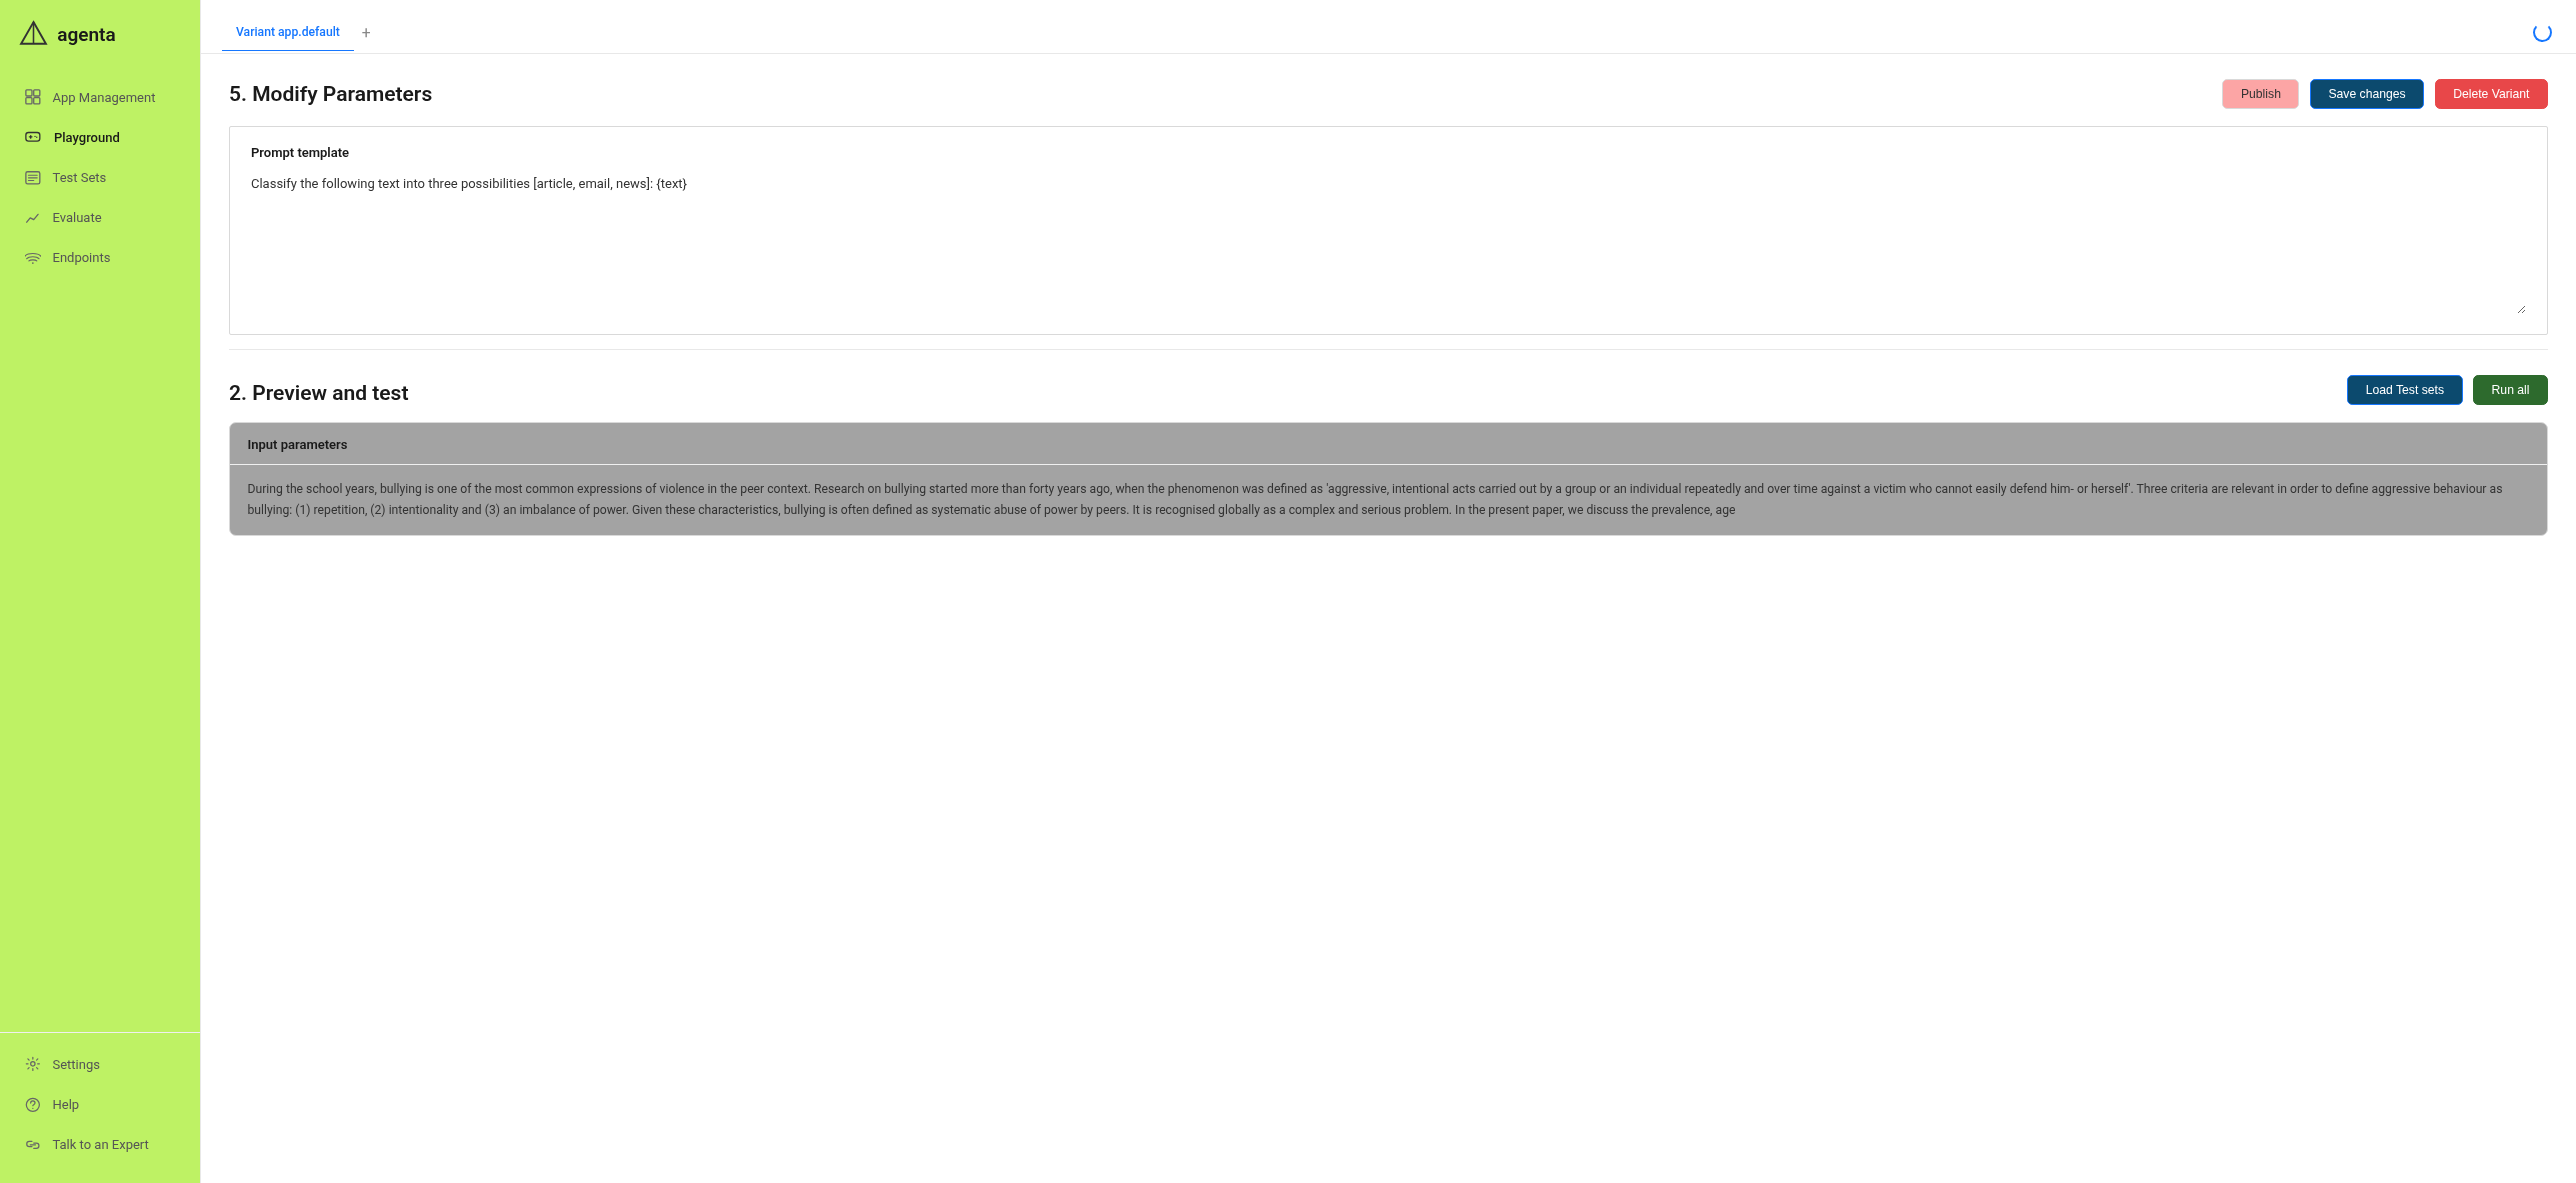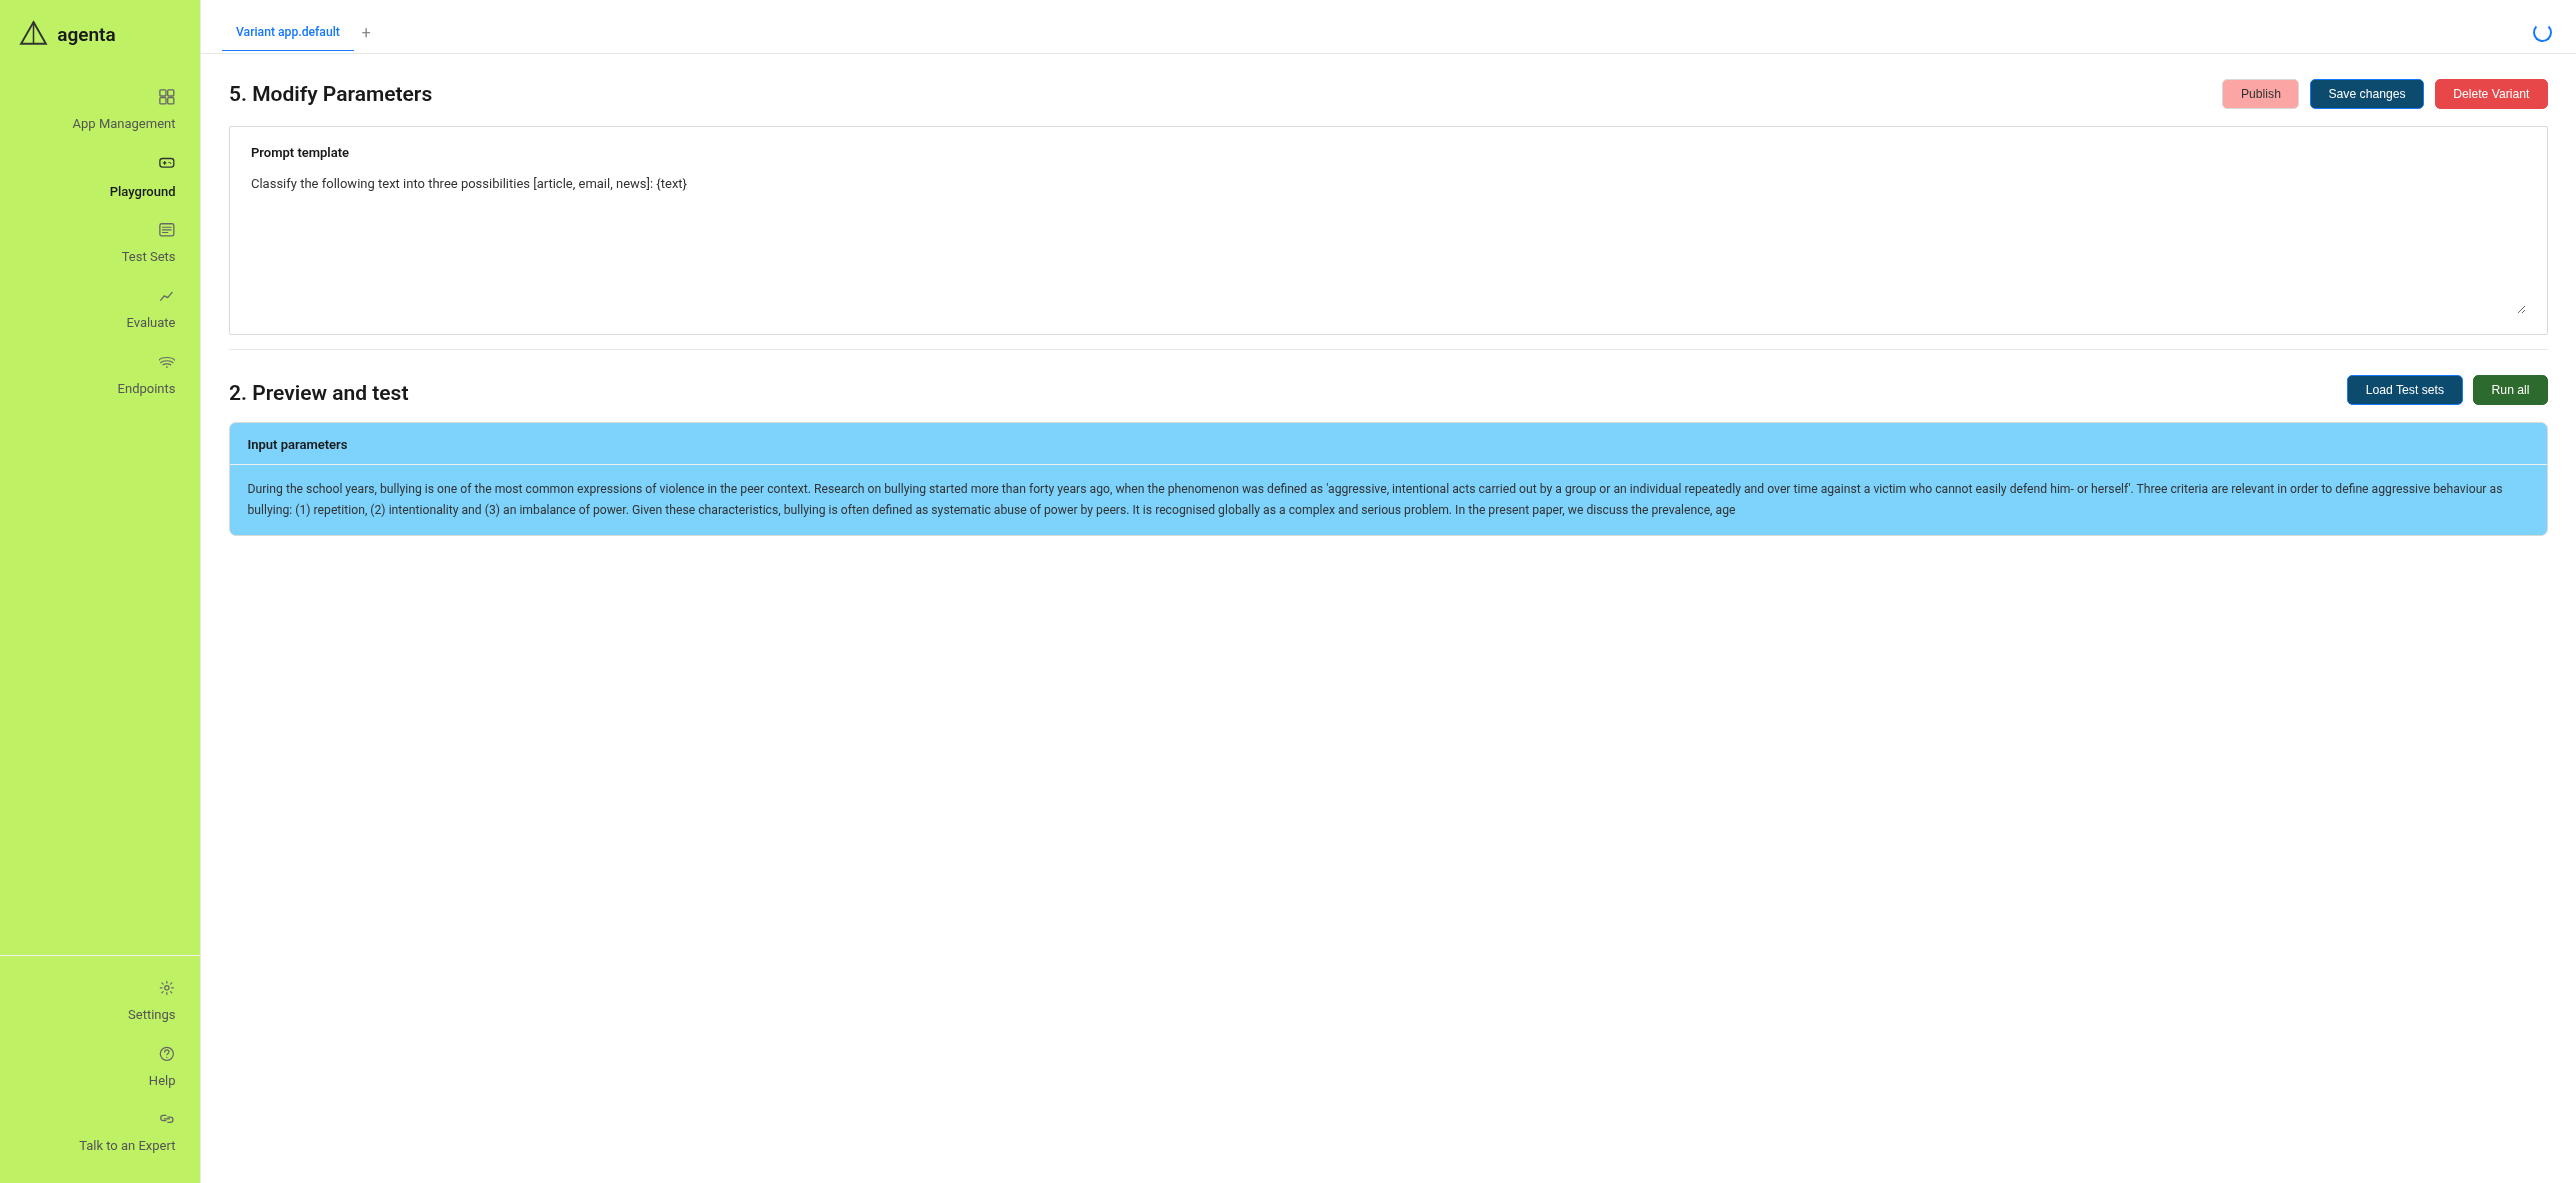--- a/index.html
+++ b/index.html
@@ -30,30 +30,29 @@
       font-size: 19px;
       font-weight: 600;
       color: #1a1a1a;
     }
     .sidebar-nav {
       flex: 1;
       padding: 10.5px 0;
     }
     .nav-item {
       display: flex;
-      align-items: flex-end;
+      align-items: center;
       gap: 10.5px;
       padding: 10.5px 17.5px;
       cursor: pointer;
       color: #555;
       font-size: 13px;
       border-radius: 5.2px;
       margin: 1.7px 7px;
       transition: background 0.15s;
-      flex-direction: column;
     }
     .nav-item.active { color: #1a1a1a; font-weight: 500; gap: 12px; }
     .nav-icon {
       width: 17.5px;
       height: 17.5px;
       display: flex;
       align-items: center;
       justify-content: center;
       color: #666;
     }
@@ -212,21 +211,21 @@
     .section2-header {
       display: flex;
       align-items: flex-end;
       justify-content: space-between;
       padding: 24.5px 0 17.5px;
     }
 
     .input-params-card {
       border: 0.9px solid #d9d9d9;
       border-radius: 7px;
-      background: #7dd3fc;
+      background: #a3a3a3;
     }
     .input-params-title {
       font-size: 13px;
       font-weight: 600;
       color: #1a1a1a;
       padding: 14px 17.5px 12.2px;
       border-bottom: 0.9px solid #f0f0f0;
     }
     .input-params-body {
       padding: 14px 17.5px;

